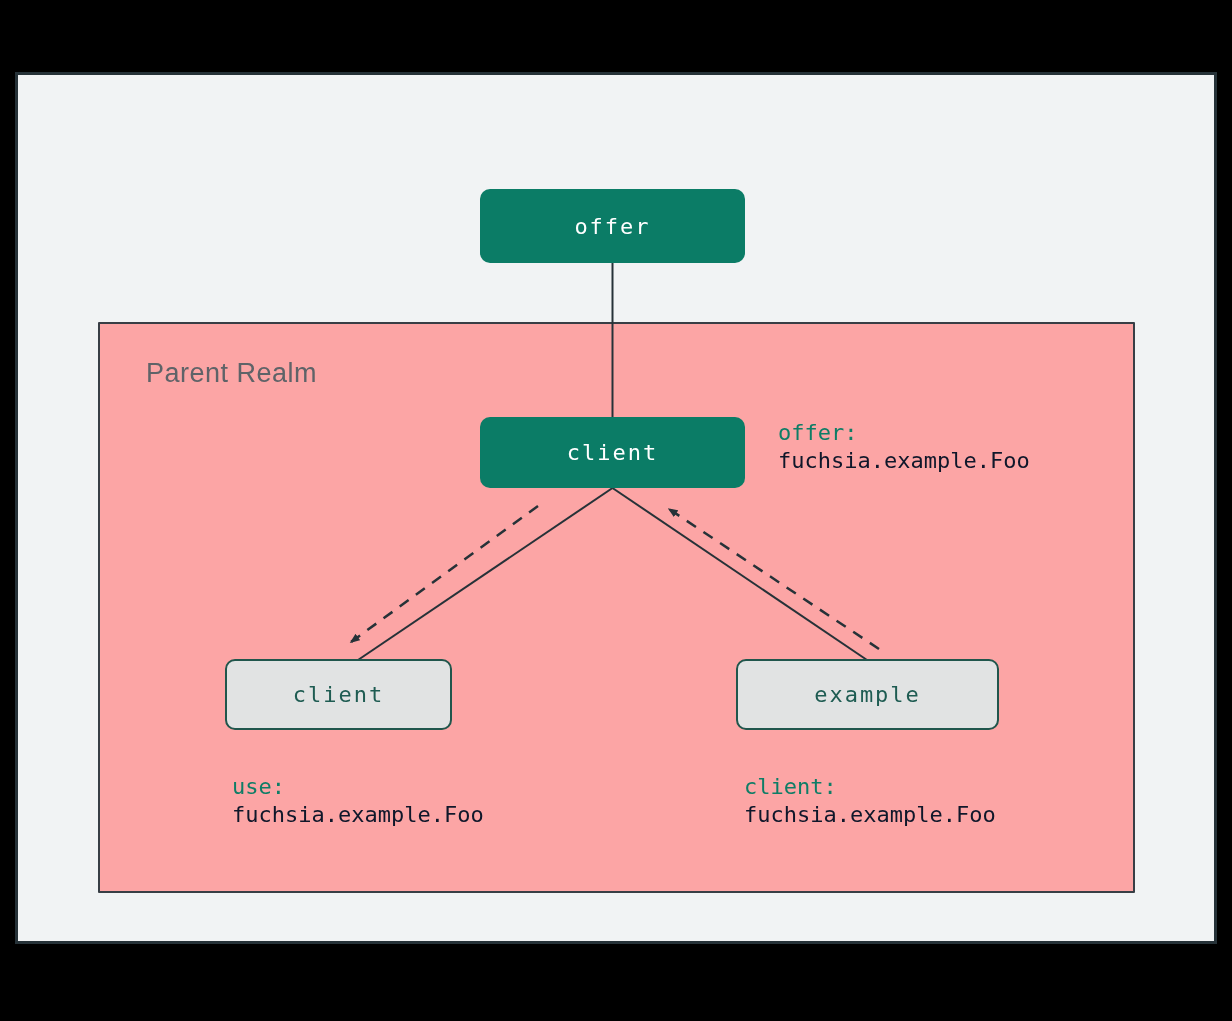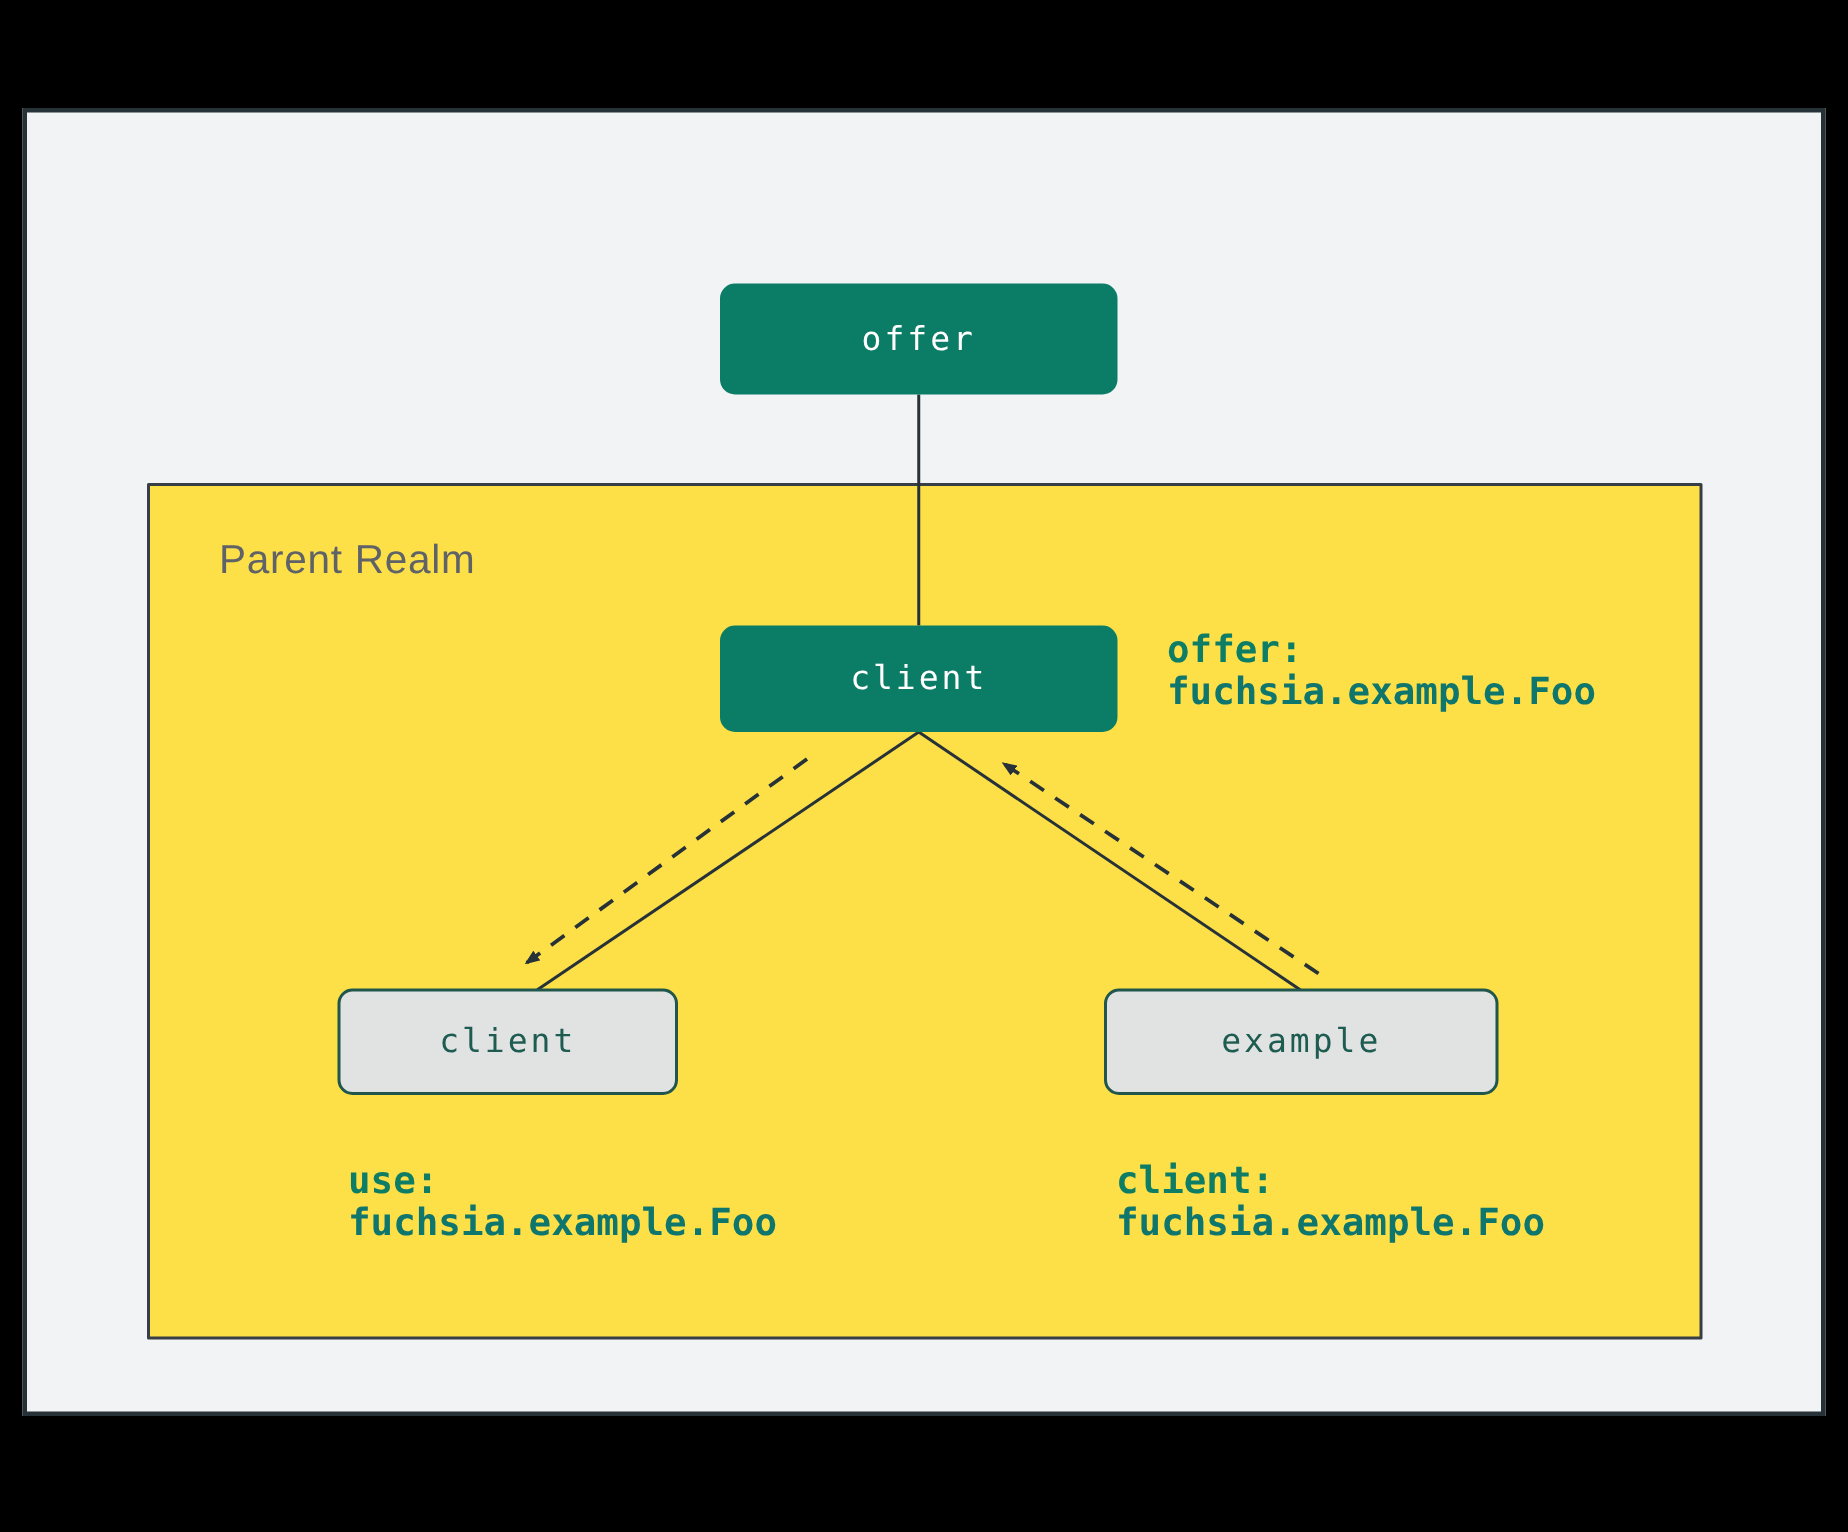--- a/index.html
+++ b/index.html
@@ -14,21 +14,21 @@
     position: absolute;
     left: 15px; top: 72px;
     width: 1196px; height: 866px;
     background: #f1f3f4;
     border: 3px solid #263238;
   }
   .realm {
     position: absolute;
     left: 80px; top: 247px;
     width: 1033px; height: 567px;
-    background: #fde047;
+    background: #fca5a5;
     border: 2px solid #383e45;
     border-radius: 1px;
   }
   .realm-label {
     position: absolute;
     left: 46px; top: 34px;
     font-size: 27px;
     letter-spacing: 0.5px;
     color: #5f6368;
   }
@@ -59,27 +59,26 @@
     border: 2px solid #20564c;
     color: #1e5c52;
   }
   .node-root   { left: 462px; top: 114px; height: 74px; }
   .node-parent { left: 462px; top: 342px; height: 71px; }
   .node-client   { left: 207px; top: 584px; width: 227px; height: 71px; }
   .node-provider { left: 718px; top: 584px; width: 263px; height: 71px; }
   .annotation {
     position: absolute;
     font-family: "DejaVu Sans Mono", "Liberation Mono", monospace;
-    font-size: 25px;
+    font-size: 22px;
     line-height: 28px;
     white-space: nowrap;
-    font-weight: bold;
   }
   .annotation .keyword { color: #0e7d66; }
-  .annotation .value   { color: #0f766e; }
+  .annotation .value   { color: #0f172a; }
   .ann-offer  { left: 760px; top: 344px; }
   .ann-use    { left: 214px; top: 698px; }
   .ann-expose { left: 726px; top: 698px; }
 </style>
 </head>
 <body>
 
 <div class="panel">
 
   <div class="realm">

